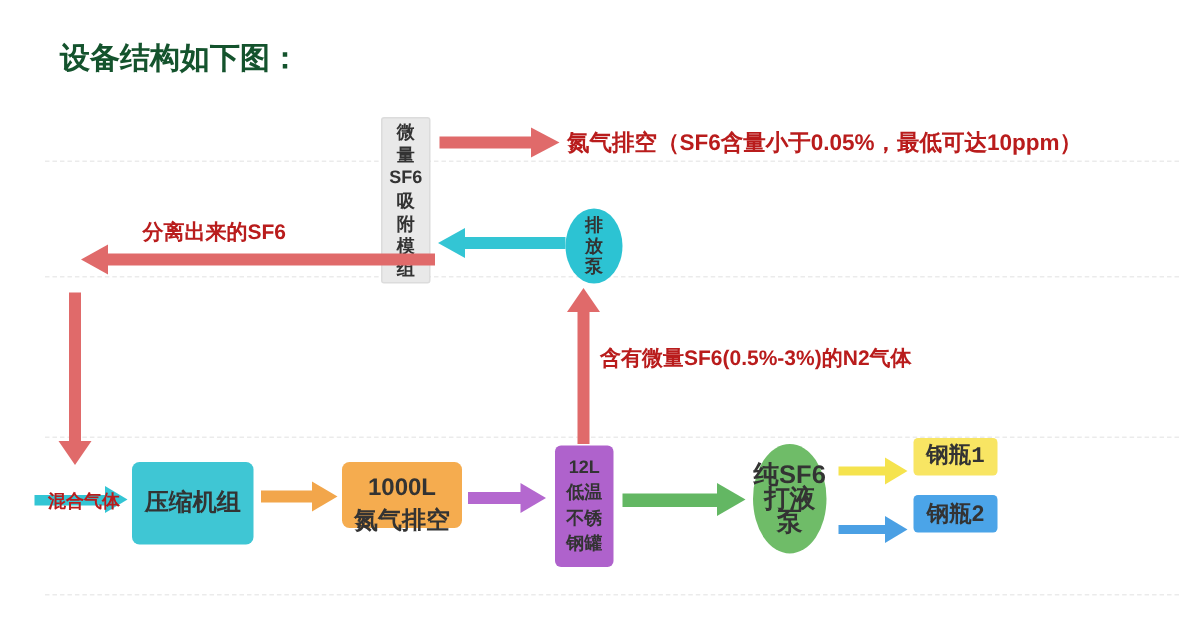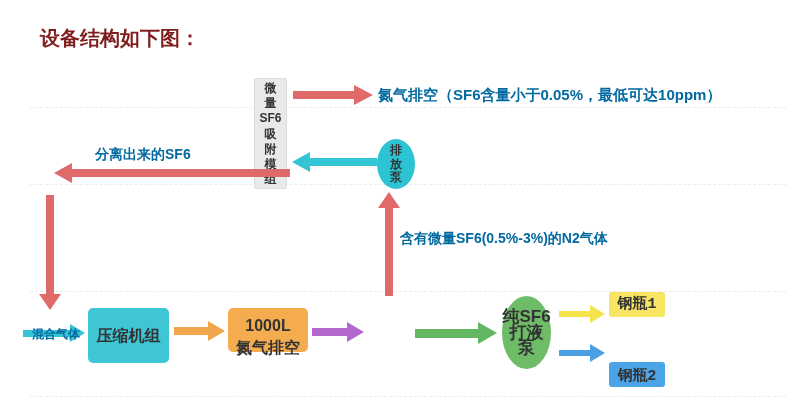--- a/index.html
+++ b/index.html
@@ -1,19 +1,19 @@
 <!DOCTYPE html>
 <html><head>
 <meta charset="utf-8">
 <style>
   html,body{margin:0;padding:0;background:#fff;}
   body{font-family:"Liberation Sans","DejaVu Sans",sans-serif;color:#333;}
   .stage{position:relative;width:800px;height:418px;background:#ffffff;overflow:hidden;}
 
-  .title{position:absolute;left:40px;top:25px;margin:0;font-size:20px;font-weight:bold;color:#7f1d1d;}
+  .title{position:absolute;left:40px;top:25px;margin:0;font-size:20px;font-weight:bold;color:#14532d;}
 
   
   .rule{position:absolute;left:30px;width:756px;height:0;border-top:1px dashed #ebebeb;}
   .rule.r1{top:107px;}
   .rule.r2{top:184px;}
   .rule.r3{top:291px;}
   .rule.r4{top:396px;}
 
   
   .node{position:absolute;box-sizing:border-box;text-align:center;font-weight:bold;color:#333;}
@@ -24,24 +24,24 @@
   .compressor{left:88px;top:308px;width:81px;height:55px;background:#3fc6d4;border-radius:5px;
               font-size:16px;line-height:55px;}
   .storage{left:228px;top:308px;width:80px;height:44px;background:#f5ac4f;border-radius:5px;
            font-size:16px;line-height:22px;padding-top:7px;}
   .cryo{left:370px;top:297px;width:39px;height:81px;background:#af62cc;border-radius:4px;
         font-size:12px;line-height:17px;padding-top:6px;}
   .lpump{left:502px;top:296px;width:49px;height:73px;background:#6fbc68;border-radius:50%;
          font-size:17px;line-height:15.5px;padding-top:13px;}
   .cyl{width:56px;height:25px;border-radius:3px;font-size:15px;line-height:25px;}
   .cyl1{left:609px;top:292px;background:#f8e563;font-family:Liberation Mono, monospace;}
-  .cyl2{left:609px;top:362px;background:#4ba4e8;}
+  .cyl2{left:609px;top:330px;background:#4ba4e8;}
 
   
-  .lbl{position:absolute;font-weight:bold;color:#0369a1;white-space:nowrap;}
+  .lbl{position:absolute;font-weight:bold;color:#b91c1c;white-space:nowrap;}
   .lbl-nitrogen{left:378px;top:86px;font-size:15px;}
   .lbl-separated{left:95px;top:146px;width:120px;font-size:14px;}
   .lbl-n2{left:400px;top:230px;font-size:14px;}
   .lbl-mixed{left:32px;top:326px;font-size:12px;z-index:3;}
 
   
   .aline,.tri{position:absolute;}
   .tri{width:0;height:0;}
 
   .a-nitrogen-line{left:293px;top:91px;width:62px;height:8px;background:#e06a6a;}
@@ -133,20 +133,26 @@
   <div class="tri a-orange-head"></div>
 
   <div class="node storage">
     <div>1000L</div>
     <div>氮气排空</div>
   </div>
 
   <div class="aline a-purple-line"></div>
   <div class="tri a-purple-head"></div>
 
+  <div class="node cryo">
+    <div>12L</div>
+    <div>低温</div>
+    <div>不锈</div>
+    <div>钢罐</div>
+  </div>
 
   <div class="aline a-green-line"></div>
   <div class="tri a-green-head"></div>
 
   <div class="node lpump">
     <div>纯SF6</div>
     <div>打液</div>
     <div>泵</div>
   </div>
 

